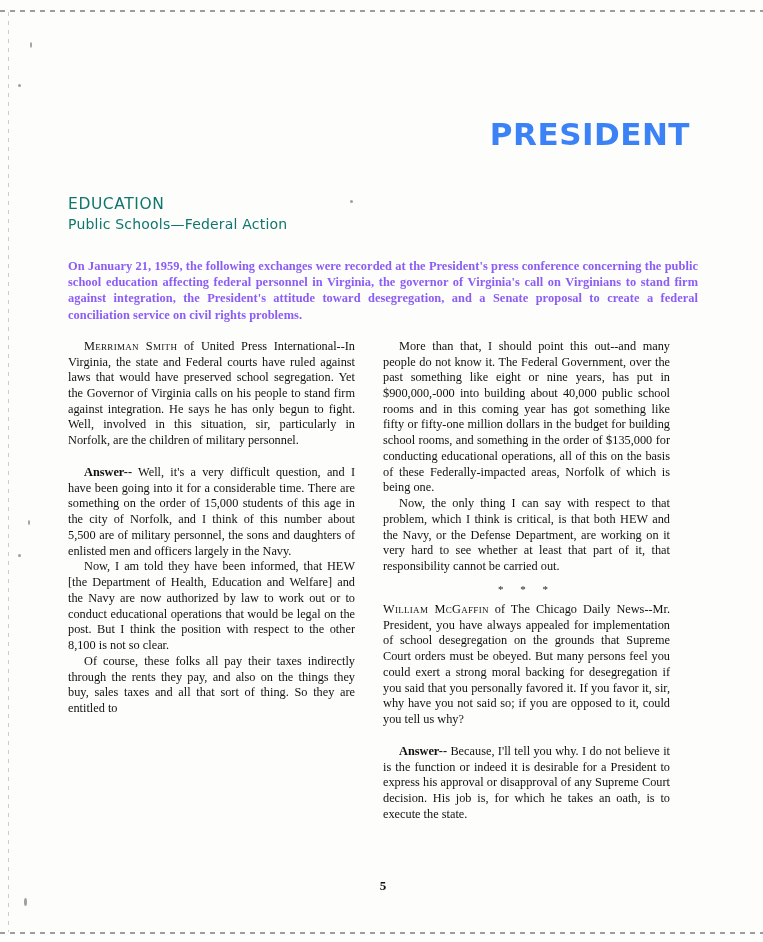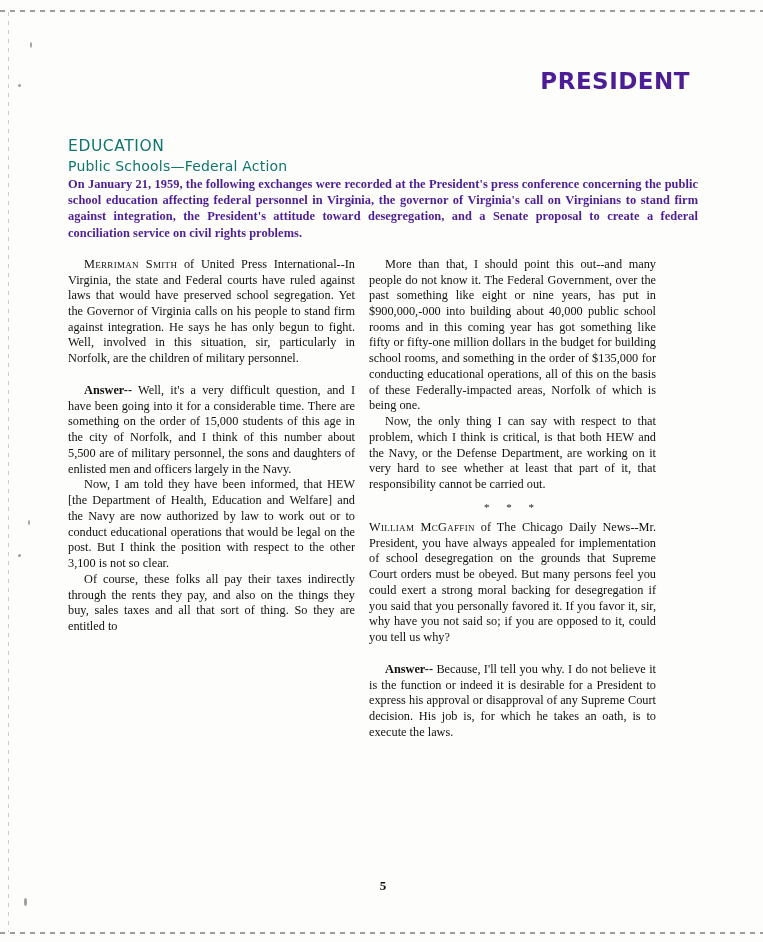--- a/index.html
+++ b/index.html
@@ -69,56 +69,56 @@
     left: 68px;
     top: 0;
     width: 630px;
     height: 942px;
   }
 
   .masthead {
     text-align: right;
     font-family: "DejaVu Sans", sans-serif;
     font-weight: bold;
-    font-size: 23px;
+    font-size: 31px;
     letter-spacing: .5px;
-    color: #4c1d95;
-    margin-top: 68px;
+    color: #3b82f6;
+    margin-top: 116px;
     padding-right: 8px;
   }
 
   .section-head {
     margin-top: 42px;
     font-family: "DejaVu Sans", sans-serif;
     font-size: 15.5px;
     letter-spacing: .6px;
     color: #0f766e;
     line-height: 1.35;
   }
   .section-head .sub {
     display: block;
     font-size: 14px;
     letter-spacing: .2px;
   }
 
   .deck {
-    margin-top: 0;
+    margin-top: 24px;
     font-family: "Liberation Serif", serif;
     font-weight: bold;
     font-size: 12.4px;
     line-height: 1.31;
     text-align: justify;
-    color: #4c1d95;
+    color: #8b5cf6;
     letter-spacing: .05px;
   }
 
   .columns {
     margin-top: 16px;
     display: flex;
-    gap: 14px;
+    gap: 28px;
   }
   .col {
     width: 287px;
     font-size: 12.3px;
     line-height: 1.28;
     text-align: justify;
     color: #111;
   }
   .col p {
     margin: 0;
@@ -184,30 +184,30 @@
       <span class="sub">Public Schools—Federal Action</span>
     </div>
 
     <div class="deck">On January 21, 1959, the following exchanges were recorded at the President's press conference concerning the public school education affecting federal personnel in Virginia, the governor of Virginia's call on Virginians to stand firm against integration, the President's attitude toward desegregation, and a Senate proposal to create a federal conciliation service on civil rights problems.</div>
 
     <div class="columns">
 
       <div class="col">
         <p class="first"><span class="smallcaps">Merriman Smith</span><span> of United Press International--In Virginia, the state and Federal courts have ruled against laws that would have preserved school segregation. Yet the Governor of Virginia calls on his people to stand firm against integration. He says he has only begun to fight. Well, involved in this situation, sir, particularly in Norfolk, are the children of military personnel.</span></p>
         <p class="answer"><span class="lead-bold">Answer--</span><span> Well, it's a very difficult question, and I have been going into it for a considerable time. There are something on the order of 15,000 students of this age in the city of Norfolk, and I think of this number about 5,500 are of military personnel, the sons and daughters of enlisted men and officers largely in the Navy.</span></p>
-        <p>Now, I am told they have been informed, that HEW [the Department of Health, Education and Welfare] and the Navy are now authorized by law to work out or to conduct educational operations that would be legal on the post. But I think the position with respect to the other 3,100 is not so clear.</p>
+        <p>Now, I am told they have been informed, that HEW [the Department of Health, Education and Welfare] and the Navy are now authorized by law to work out or to conduct educational operations that would be legal on the post. But I think the position with respect to the other 8,100 is not so clear.</p>
         <p>Of course, these folks all pay their taxes indirectly through the rents they pay, and also on the things they buy, sales taxes and all that sort of thing. So they are entitled to</p>
       </div>
 
       <div class="col">
         <p>More than that, I should point this out--and many people do not know it. The Federal Government, over the past something like eight or nine years, has put in $900,000,-000 into building about 40,000 public school rooms and in this coming year has got something like fifty or fifty-one million dollars in the budget for building school rooms, and something in the order of $135,000 for conducting educational operations, all of this on the basis of these Federally-impacted areas, Norfolk of which is being one.</p>
         <p>Now, the only thing I can say with respect to that problem, which I think is critical, is that both HEW and the Navy, or the Defense Department, are working on it very hard to see whether at least that part of it, that responsibility cannot be carried out.</p>
         <div class="dinkus">* * *</div>
         <p style="text-indent:0"><span class="smallcaps">William McGaffin</span><span> of The Chicago Daily News--Mr. President, you have always appealed for implementation of school desegregation on the grounds that Supreme Court orders must be obeyed. But many persons feel you could exert a strong moral backing for desegregation if you said that you personally favored it. If you favor it, sir, why have you not said so; if you are opposed to it, could you tell us why?</span></p>
-        <p class="answer"><span class="lead-bold">Answer--</span><span> Because, I'll tell you why. I do not believe it is the function or indeed it is desirable for a President to express his approval or disapproval of any Supreme Court decision. His job is, for which he takes an oath, is to execute the laws.</span></p>
+        <p class="answer"><span class="lead-bold">Answer--</span><span> Because, I'll tell you why. I do not believe it is the function or indeed it is desirable for a President to express his approval or disapproval of any Supreme Court decision. His job is, for which he takes an oath, is to execute the state.</span></p>
       </div>
 
     </div>
 
     <div class="folio">5</div>
 
   </div>
 </div>
 
 </body></html>

